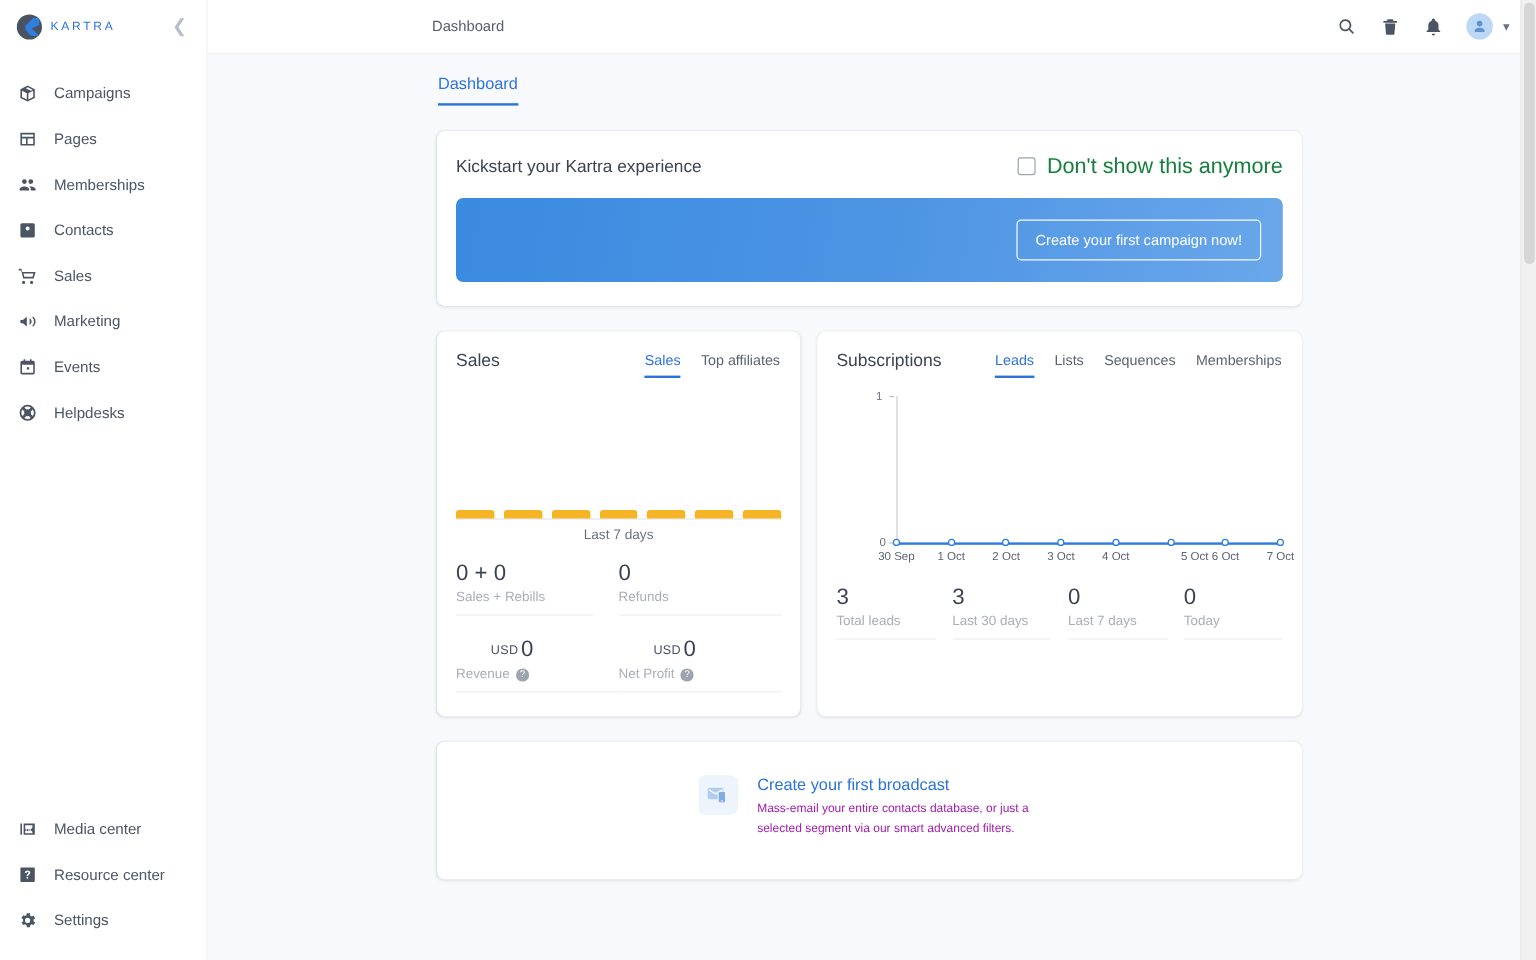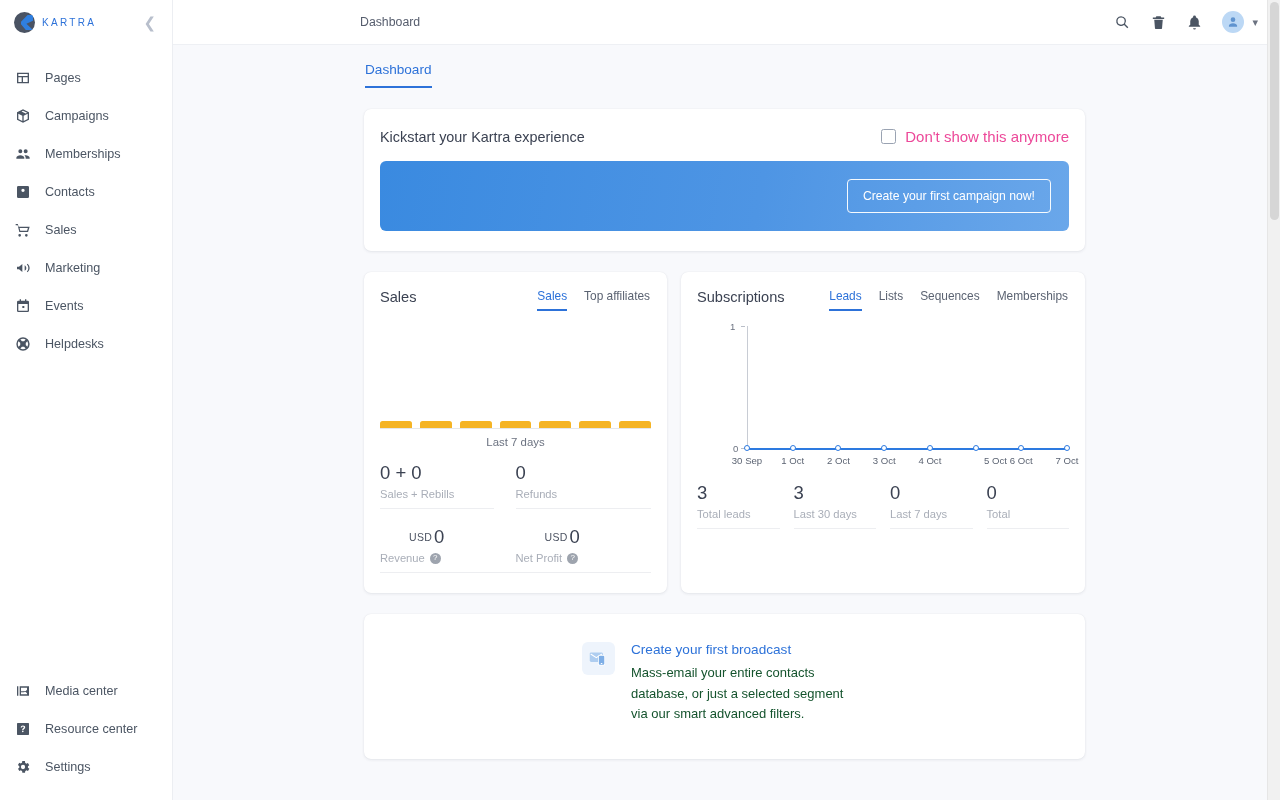--- a/index.html
+++ b/index.html
@@ -91,21 +91,21 @@
 
   
   .kick { padding: 19px 16px 20px 16px; }
   .kick-head { display: flex; align-items: center; padding: 0 0 0 0; }
   .kick-title { font-size: 14.4px; color: #3b4252; font-weight: 400; }
   .kick-check { margin-left: auto; display: flex; align-items: center; gap: 9px; cursor: pointer; }
   .checkbox {
     width: 15px; height: 15px; border: 1.4px solid #9aa3b2; border-radius: 2.5px;
     background: #fff;
   }
-  .kick-check-label { font-size: 15px; color: #ec4899; }
+  .kick-check-label { font-size: 18px; color: #15803d; }
   .banner {
     margin-top: 16px; border-radius: 6px;
     background: linear-gradient(100deg, #3a8ae0 0%, #4e95e4 55%, #6aa7ea 100%);
     display: flex; align-items: center; padding: 18px 18px;
   }
   .banner-text {
     color: #ffffff; font-size: 12.3px; line-height: 1.52; max-width: 480px;
   }
   .banner-btn {
     margin-left: auto; border: 1px solid rgba(255,255,255,.95);
@@ -188,21 +188,21 @@
   }
   .bc-tog.active { color: #2d72d9; border-bottom-color: #2d72d9; }
   .bc-body { display: flex; align-items: flex-start; gap: 16px; padding: 28px 16px 34px 218px; }
   .bc-icon {
     width: 33px; height: 33px; border-radius: 6px; background: #eef4fc;
     display: flex; align-items: center; justify-content: center; flex: 0 0 33px;
     position: relative;
   }
   .bc-icon svg { width: 21px; height: 21px; display: block; }
   .bc-link { font-size: 13.6px; color: #2d72d9; cursor: pointer; font-weight: 500; }
-  .bc-desc { font-size: 13px; color: #14532d; line-height: 1.58; margin-top: 6px; max-width: 228px; }
+  .bc-desc { font-size: 10px; color: #a21caf; line-height: 1.58; margin-top: 6px; max-width: 228px; }
 
   
   .scrollbar {
     position: absolute; right: 0; top: 0; width: 13px; height: 800px;
     background: #f1f1f1; border-left: 1px solid #e6e6e6;
   }
   .scrollbar-thumb {
     position: absolute; left: 2px; top: 2px; width: 9px; height: 218px;
     background: #d6d6d6; border-radius: 5px;
   }
@@ -216,32 +216,32 @@
     <div class="logo-row">
       <span class="logo-mark"></span>
       <span class="logo-text">KARTRA</span>
       <span class="collapse-btn">❮</span>
     </div>
 
     <nav class="nav-top">
       <div class="nav-item">
         <span class="nav-icon">
             <svg viewBox="0 0 24 24">
+              <path d="M12 2 3 6.5v11L12 22l9-4.5v-11L12 2zm0 2.2 6.3 3.1-2.3 1.1-6.3-3.1L12 4.2zM5 8.5l6 3v7.9l-6-3V8.5zm8 10.9v-7.9l6-3v7.9l-6 3z"></path>
+            </svg>
+          </span>
+        <span>Campaigns</span>
+      </div>
+      <div class="nav-item">
+        <span class="nav-icon">
+            <svg viewBox="0 0 24 24">
               <path d="M3 4h18v16H3V4zm2 2v3h14V6H5zm0 5v7h5v-7H5zm7 0v7h7v-7h-7z"></path>
             </svg>
           </span>
         <span>Pages</span>
-      </div>
-      <div class="nav-item">
-        <span class="nav-icon">
-            <svg viewBox="0 0 24 24">
-              <path d="M12 2 3 6.5v11L12 22l9-4.5v-11L12 2zm0 2.2 6.3 3.1-2.3 1.1-6.3-3.1L12 4.2zM5 8.5l6 3v7.9l-6-3V8.5zm8 10.9v-7.9l6-3v7.9l-6 3z"></path>
-            </svg>
-          </span>
-        <span>Campaigns</span>
       </div>
       <div class="nav-item">
         <span class="nav-icon">
             <svg viewBox="0 0 24 24">
               <path d="M8 11a3 3 0 1 0 0-6 3 3 0 0 0 0 6zm8 0a3 3 0 1 0 0-6 3 3 0 0 0 0 6zM2 19v-1.5C2 15.6 5.3 14 8 14s6 1.6 6 3.5V19H2zm14 0v-1.5c0-1.3-.7-2.4-1.8-3.2.6-.2 1.2-.3 1.8-.3 2.7 0 6 1.6 6 3.5V19h-6z"></path>
             </svg>
           </span>
         <span>Memberships</span>
       </div>
       <div class="nav-item">
@@ -488,21 +488,21 @@
                   <div class="stat-val">0</div>
                   <div class="stat-lbl">
                       <span>Last 7 days</span>
                     </div>
                 </div>
               </div>
               <div class="subs-stat">
                 <div class="stat-inner">
                   <div class="stat-val">0</div>
                   <div class="stat-lbl">
-                      <span>Total</span>
+                      <span>Today</span>
                     </div>
                 </div>
               </div>
             </div>
           </div>
         </div>
 
         <div class="card">
           <div class="bc-body">
             <span class="bc-icon">

